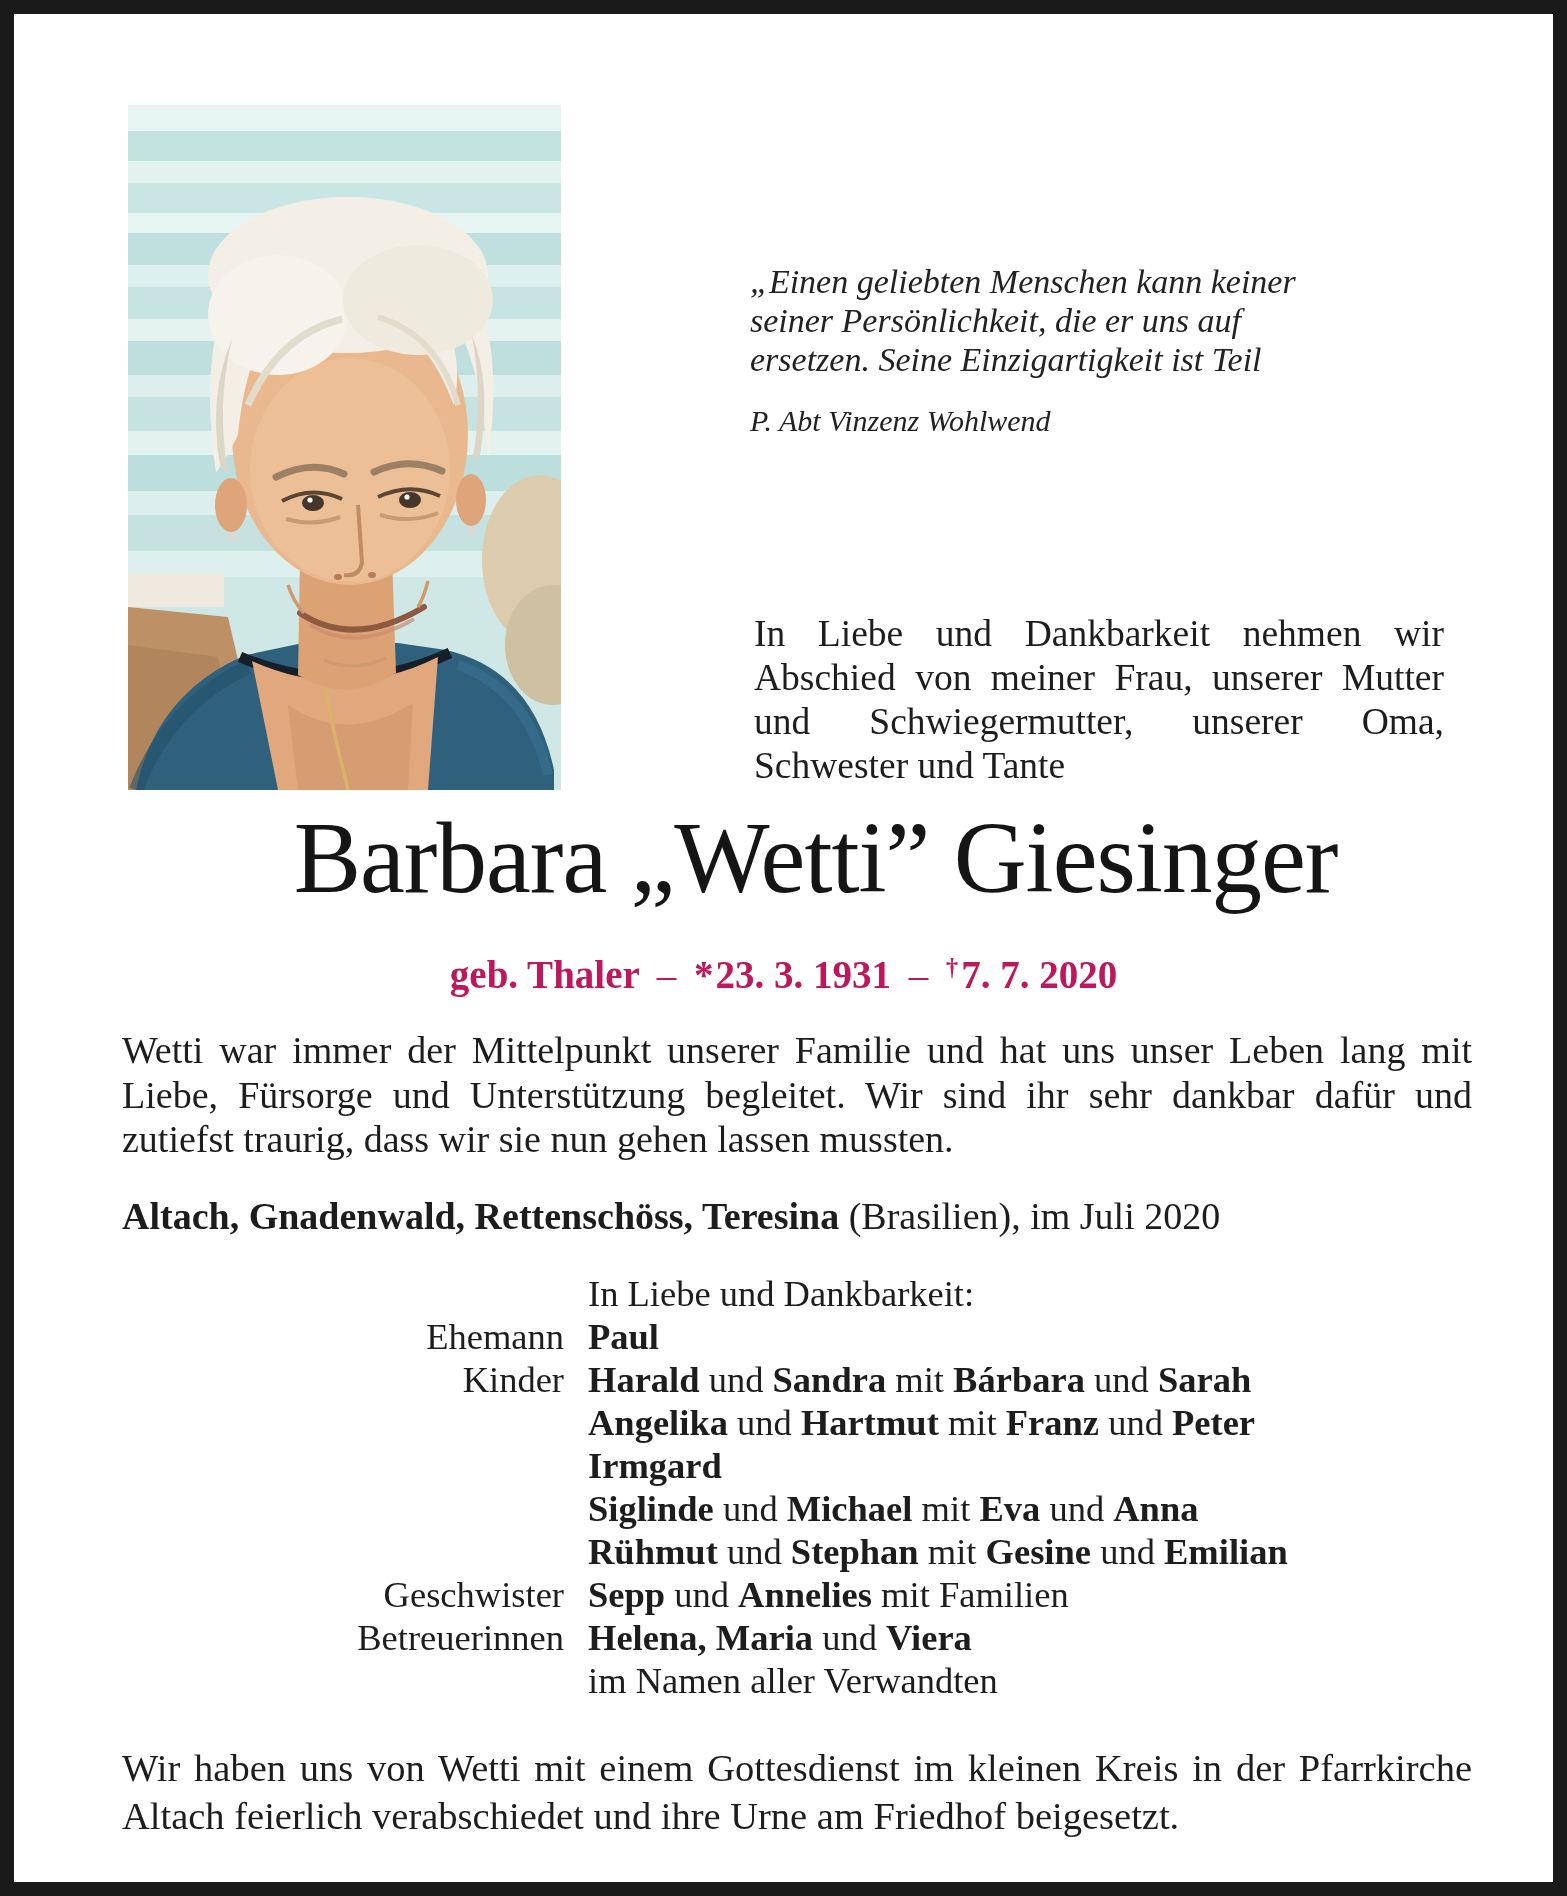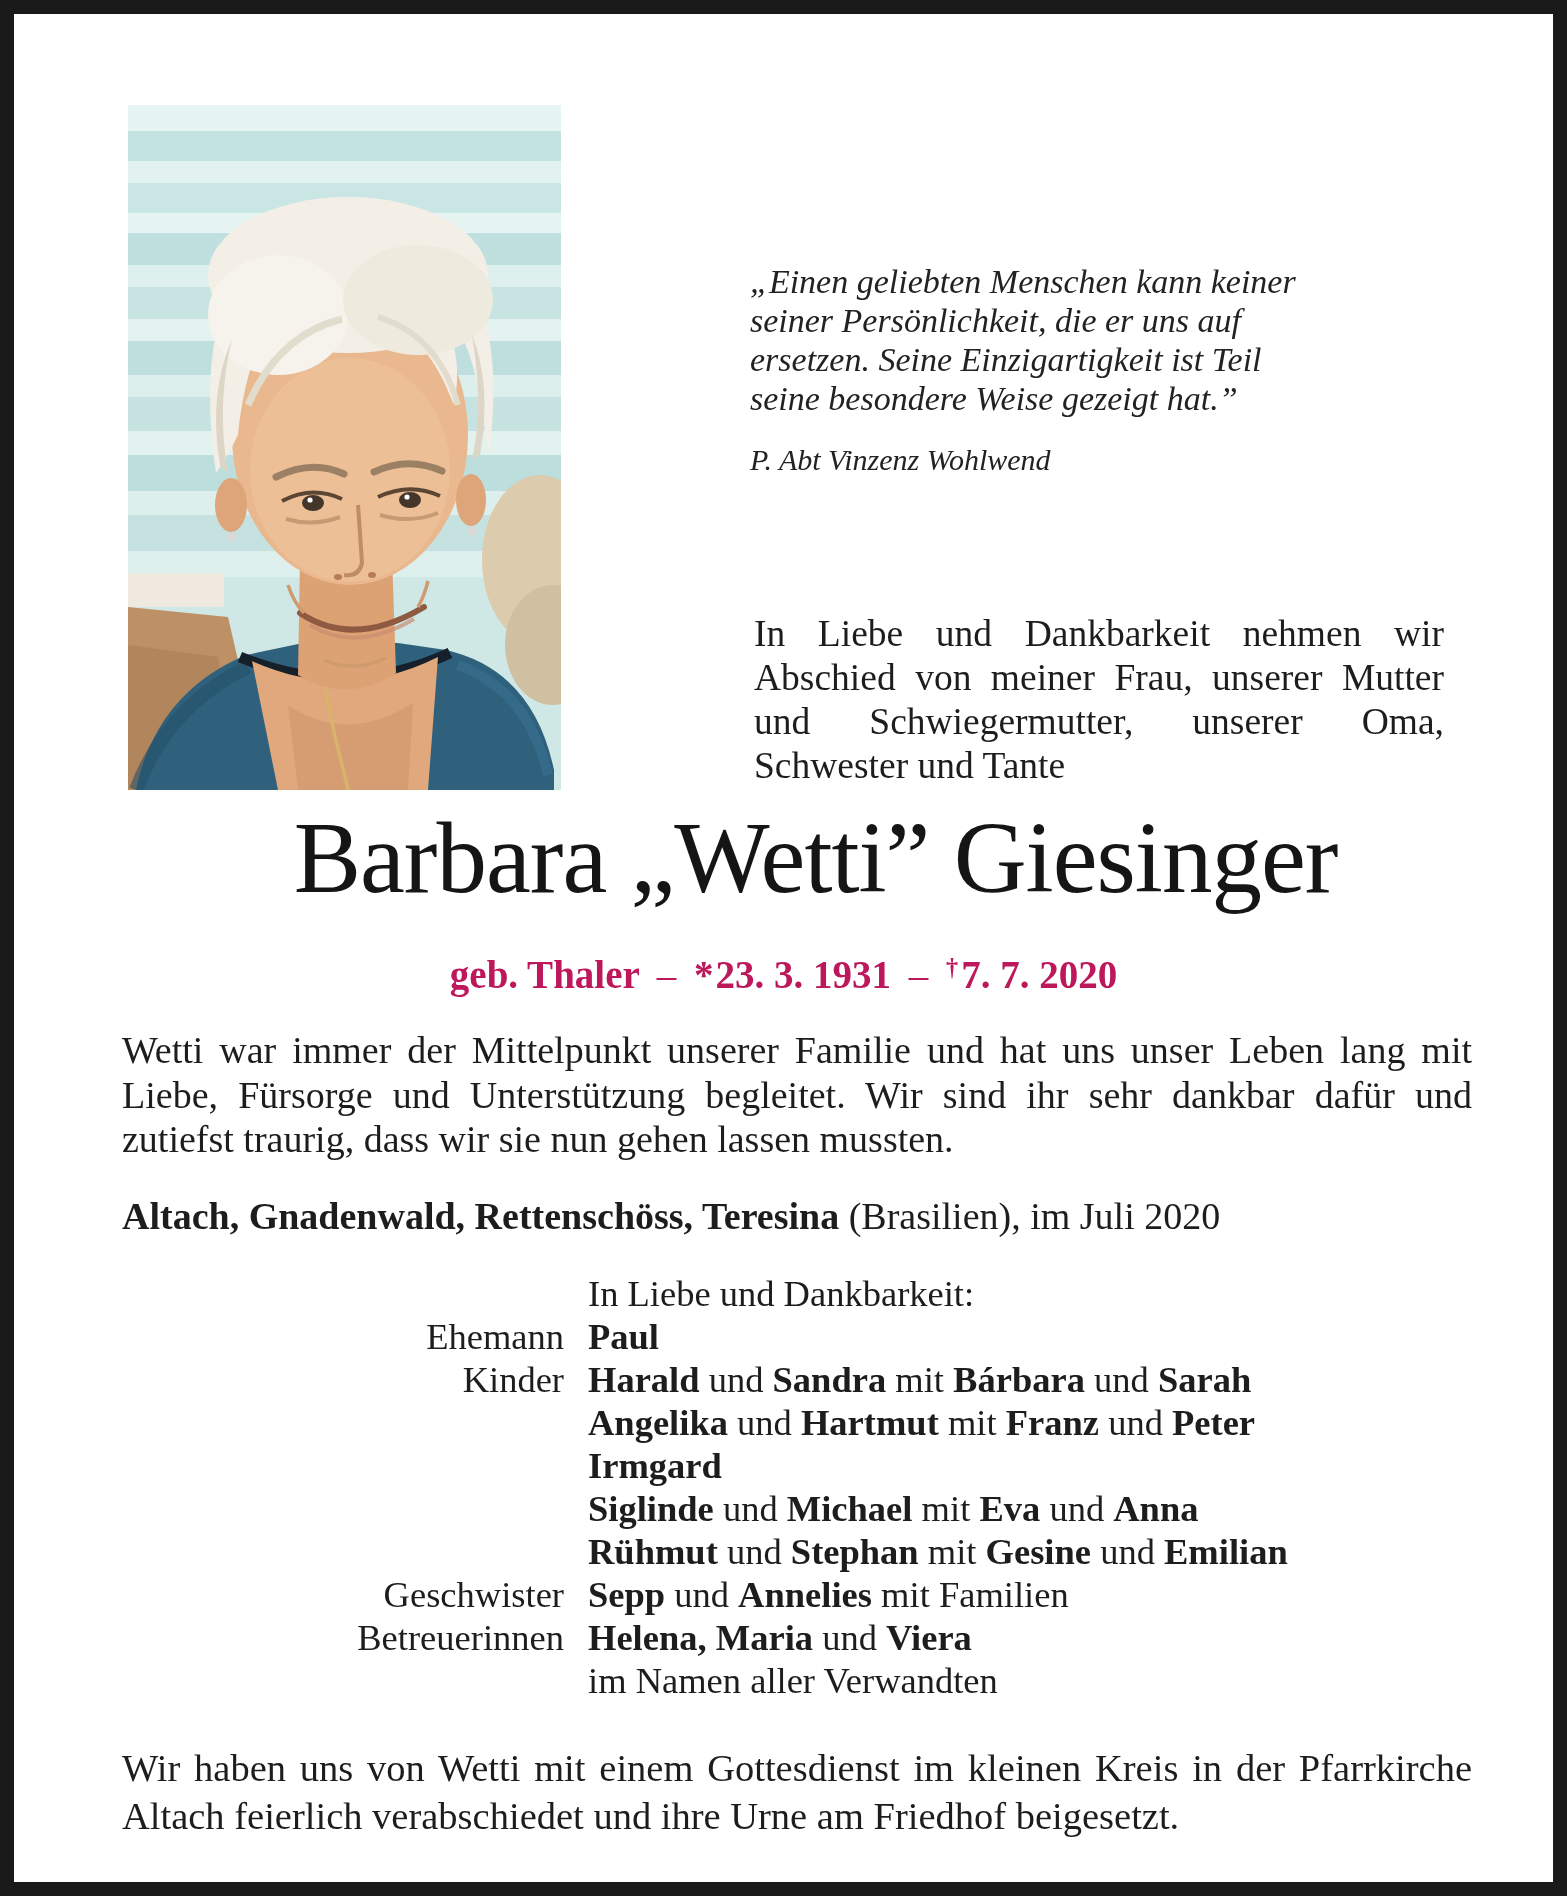--- a/index.html
+++ b/index.html
@@ -158,21 +158,20 @@
 
       <path d="M 196 555 Q 226 568 258 553" stroke="#cf9a6e" stroke-width="3.5" fill="none"></path>
     </svg>
   </div>
 
   <div class="quote">
     <div>
         <div>„Einen geliebten Menschen kann keiner</div>
         <div>seiner Persönlichkeit, die er uns auf</div>
         <div>ersetzen. Seine Einzigartigkeit ist Teil</div>
-        <div>seine besondere Weise gezeigt hat.”</div>
       </div>
     <div class="quote-attr">P. Abt Vinzenz Wohlwend</div>
   </div>
 
   <div class="intro">In Liebe und Dankbarkeit nehmen wir Abschied von meiner Frau, unserer Mutter und Schwiegermutter, unserer Oma, Schwester und Tante</div>
 
   <div class="title">Barbara „Wetti” Giesinger</div>
 
   <div class="subtitle">
     <span>geb. Thaler</span>

